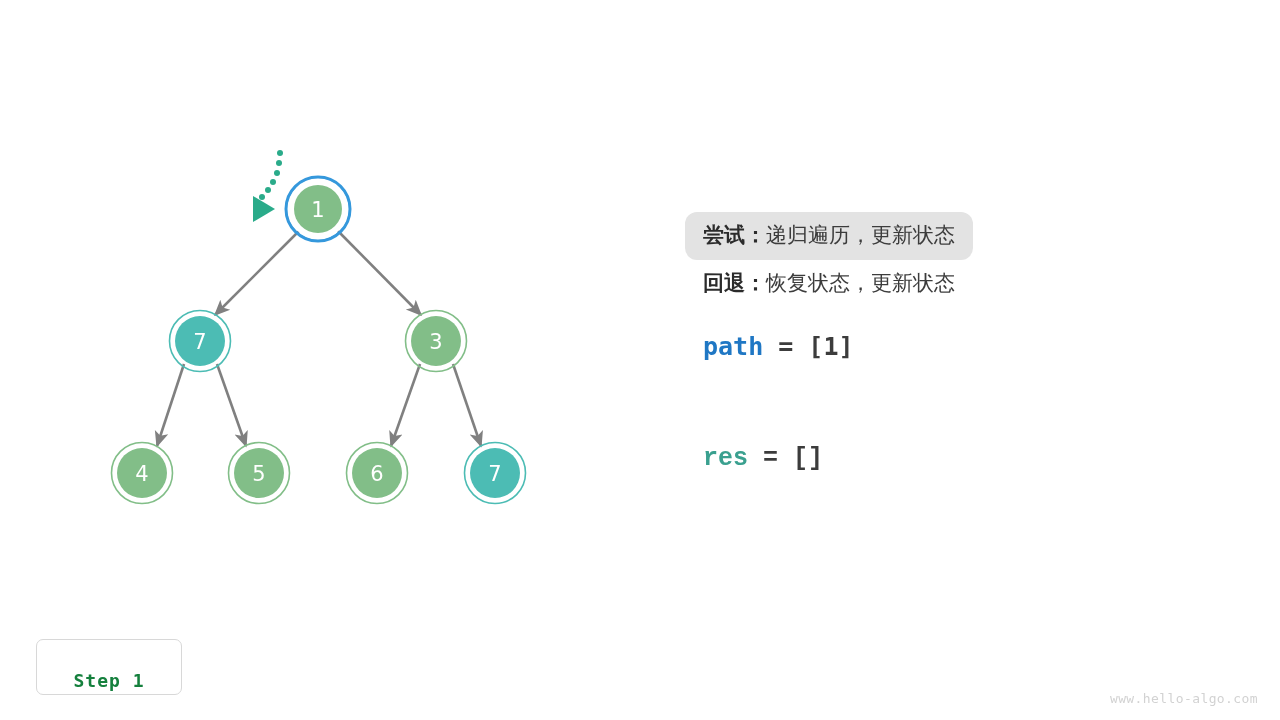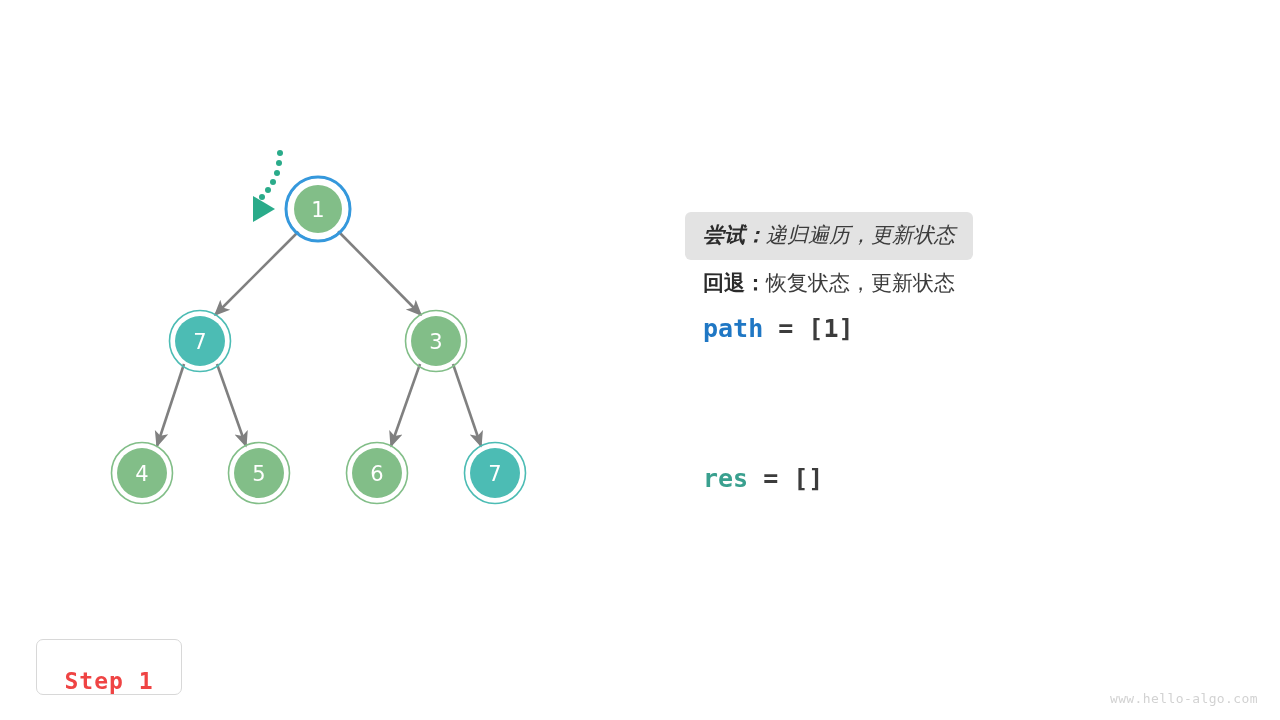--- a/index.html
+++ b/index.html
@@ -43,42 +43,41 @@
     display: inline-block;
     font-family: "DejaVu Sans", "Liberation Sans", sans-serif;
     font-size: 21px;
     color: #3c3c3c;
     line-height: 1;
     padding: 13px 18px 14px 18px;
     white-space: nowrap;
   }
   .op-line.highlight {
     background: #e3e3e3;
-    border-radius: 6px;
-    font-style: italic;
+    border-radius: 12px;
   }
   .op-label {
     font-weight: bold;
     color: #2b2b2b;
   }
   .op-text {
     font-weight: normal;
     color: #3c3c3c;
   }
 
   .var-line {
     position: absolute;
     left: 703px;
     font-family: "DejaVu Sans Mono", "Liberation Mono", monospace;
     font-size: 25px;
     font-weight: bold;
     white-space: pre;
   }
-  #var-path { top: 314px; }
-  #var-res  { top: 464px; }
+  #var-path { top: 332px; }
+  #var-res  { top: 444px; font-family: Liberation Mono, monospace; }
   .var-name-path { color: #1f77c4; }
   .var-name-res  { color: #3aa08f; }
   .var-body {
     color: #3c3c3c;
     font-weight: bold;
   }
 
   
   #step-badge {
     position: absolute;
@@ -88,23 +87,23 @@
     height: 54px;
     border: 1px solid #d8d8d8;
     border-radius: 7px;
     background: #ffffff;
     display: flex;
     align-items: center;
     justify-content: center;
   }
   #step-badge-label {
     font-family: "DejaVu Sans Mono", "Liberation Mono", monospace;
-    font-size: 23px;
-    font-weight: bold;
-    color: #ef4444;
+    font-size: 18px;
+    font-weight: bold;
+    color: #15803d;
     letter-spacing: 1px;
     margin-top: 27px;
   }
 
   
   #watermark {
     position: absolute;
     right: 22px;
     bottom: 14px;
     font-family: "DejaVu Sans Mono", "Liberation Mono", monospace;

